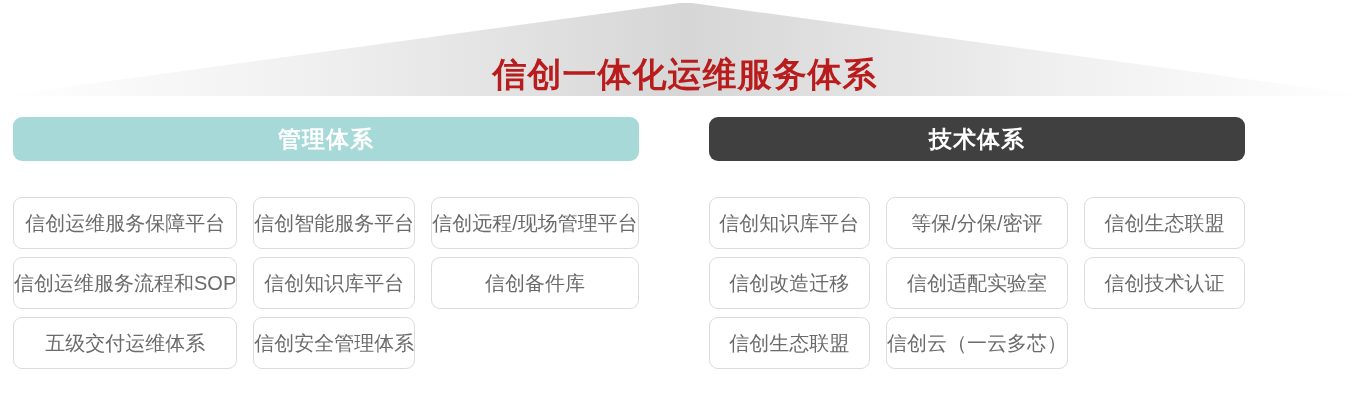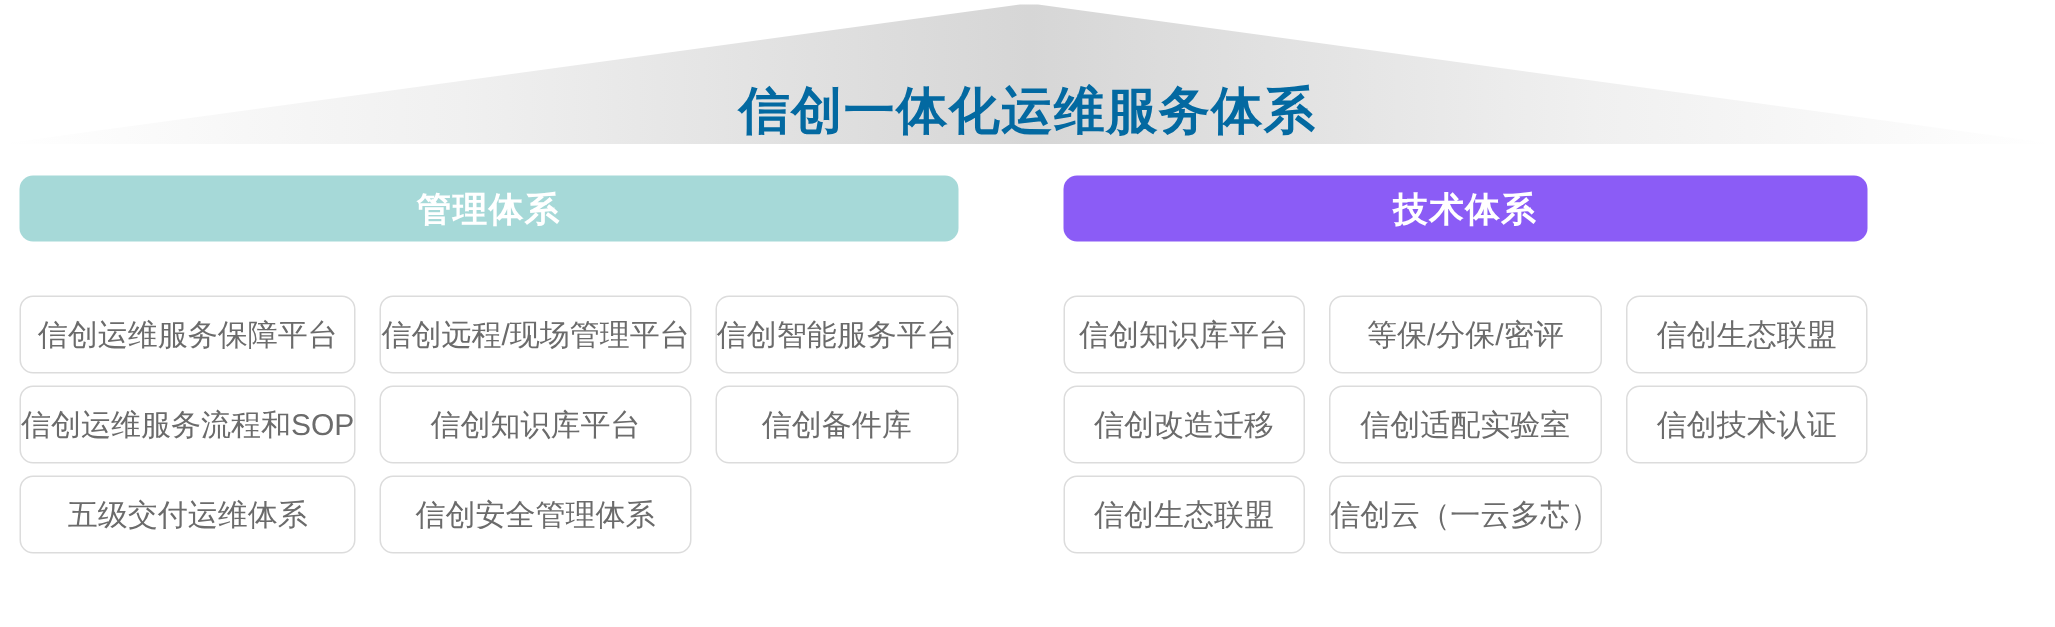--- a/index.html
+++ b/index.html
@@ -31,21 +31,21 @@
 
   
   #page-title {
     position: absolute;
     left: 0;
     top: 52px;
     width: 1370px;
     text-align: center;
     font-size: 34px;
     font-weight: bold;
-    color: #0369a1;
+    color: #b91c1c;
     letter-spacing: 1px;
     line-height: 44px;
     white-space: nowrap;
   }
 
   
   #pillars {
     position: absolute;
     left: 0;
     top: 117px;
@@ -123,32 +123,32 @@
 </div>
 
 <div id="page-title">信创一体化运维服务体系</div>
 
 <div id="pillars">
 
   <div class="pillar">
     <div class="group-header" style="background:#a6d9d8;">管理体系</div>
     <div class="card-grid">
       <div class="card">信创运维服务保障平台</div>
+      <div class="card">信创智能服务平台</div>
       <div class="card">信创远程/现场管理平台</div>
-      <div class="card">信创智能服务平台</div>
       <div class="card">信创运维服务流程和SOP</div>
       <div class="card">信创知识库平台</div>
       <div class="card">信创备件库</div>
       <div class="card">五级交付运维体系</div>
       <div class="card">信创安全管理体系</div>
     </div>
   </div>
 
   <div class="pillar">
-    <div class="group-header" style="background:#8b5cf6;">技术体系</div>
+    <div class="group-header" style="background:#404040;">技术体系</div>
     <div class="card-grid">
       <div class="card">信创知识库平台</div>
       <div class="card">等保/分保/密评</div>
       <div class="card">信创生态联盟</div>
       <div class="card">信创改造迁移</div>
       <div class="card">信创适配实验室</div>
       <div class="card">信创技术认证</div>
       <div class="card">信创生态联盟</div>
       <div class="card">信创云（一云多芯）</div>
     </div>

